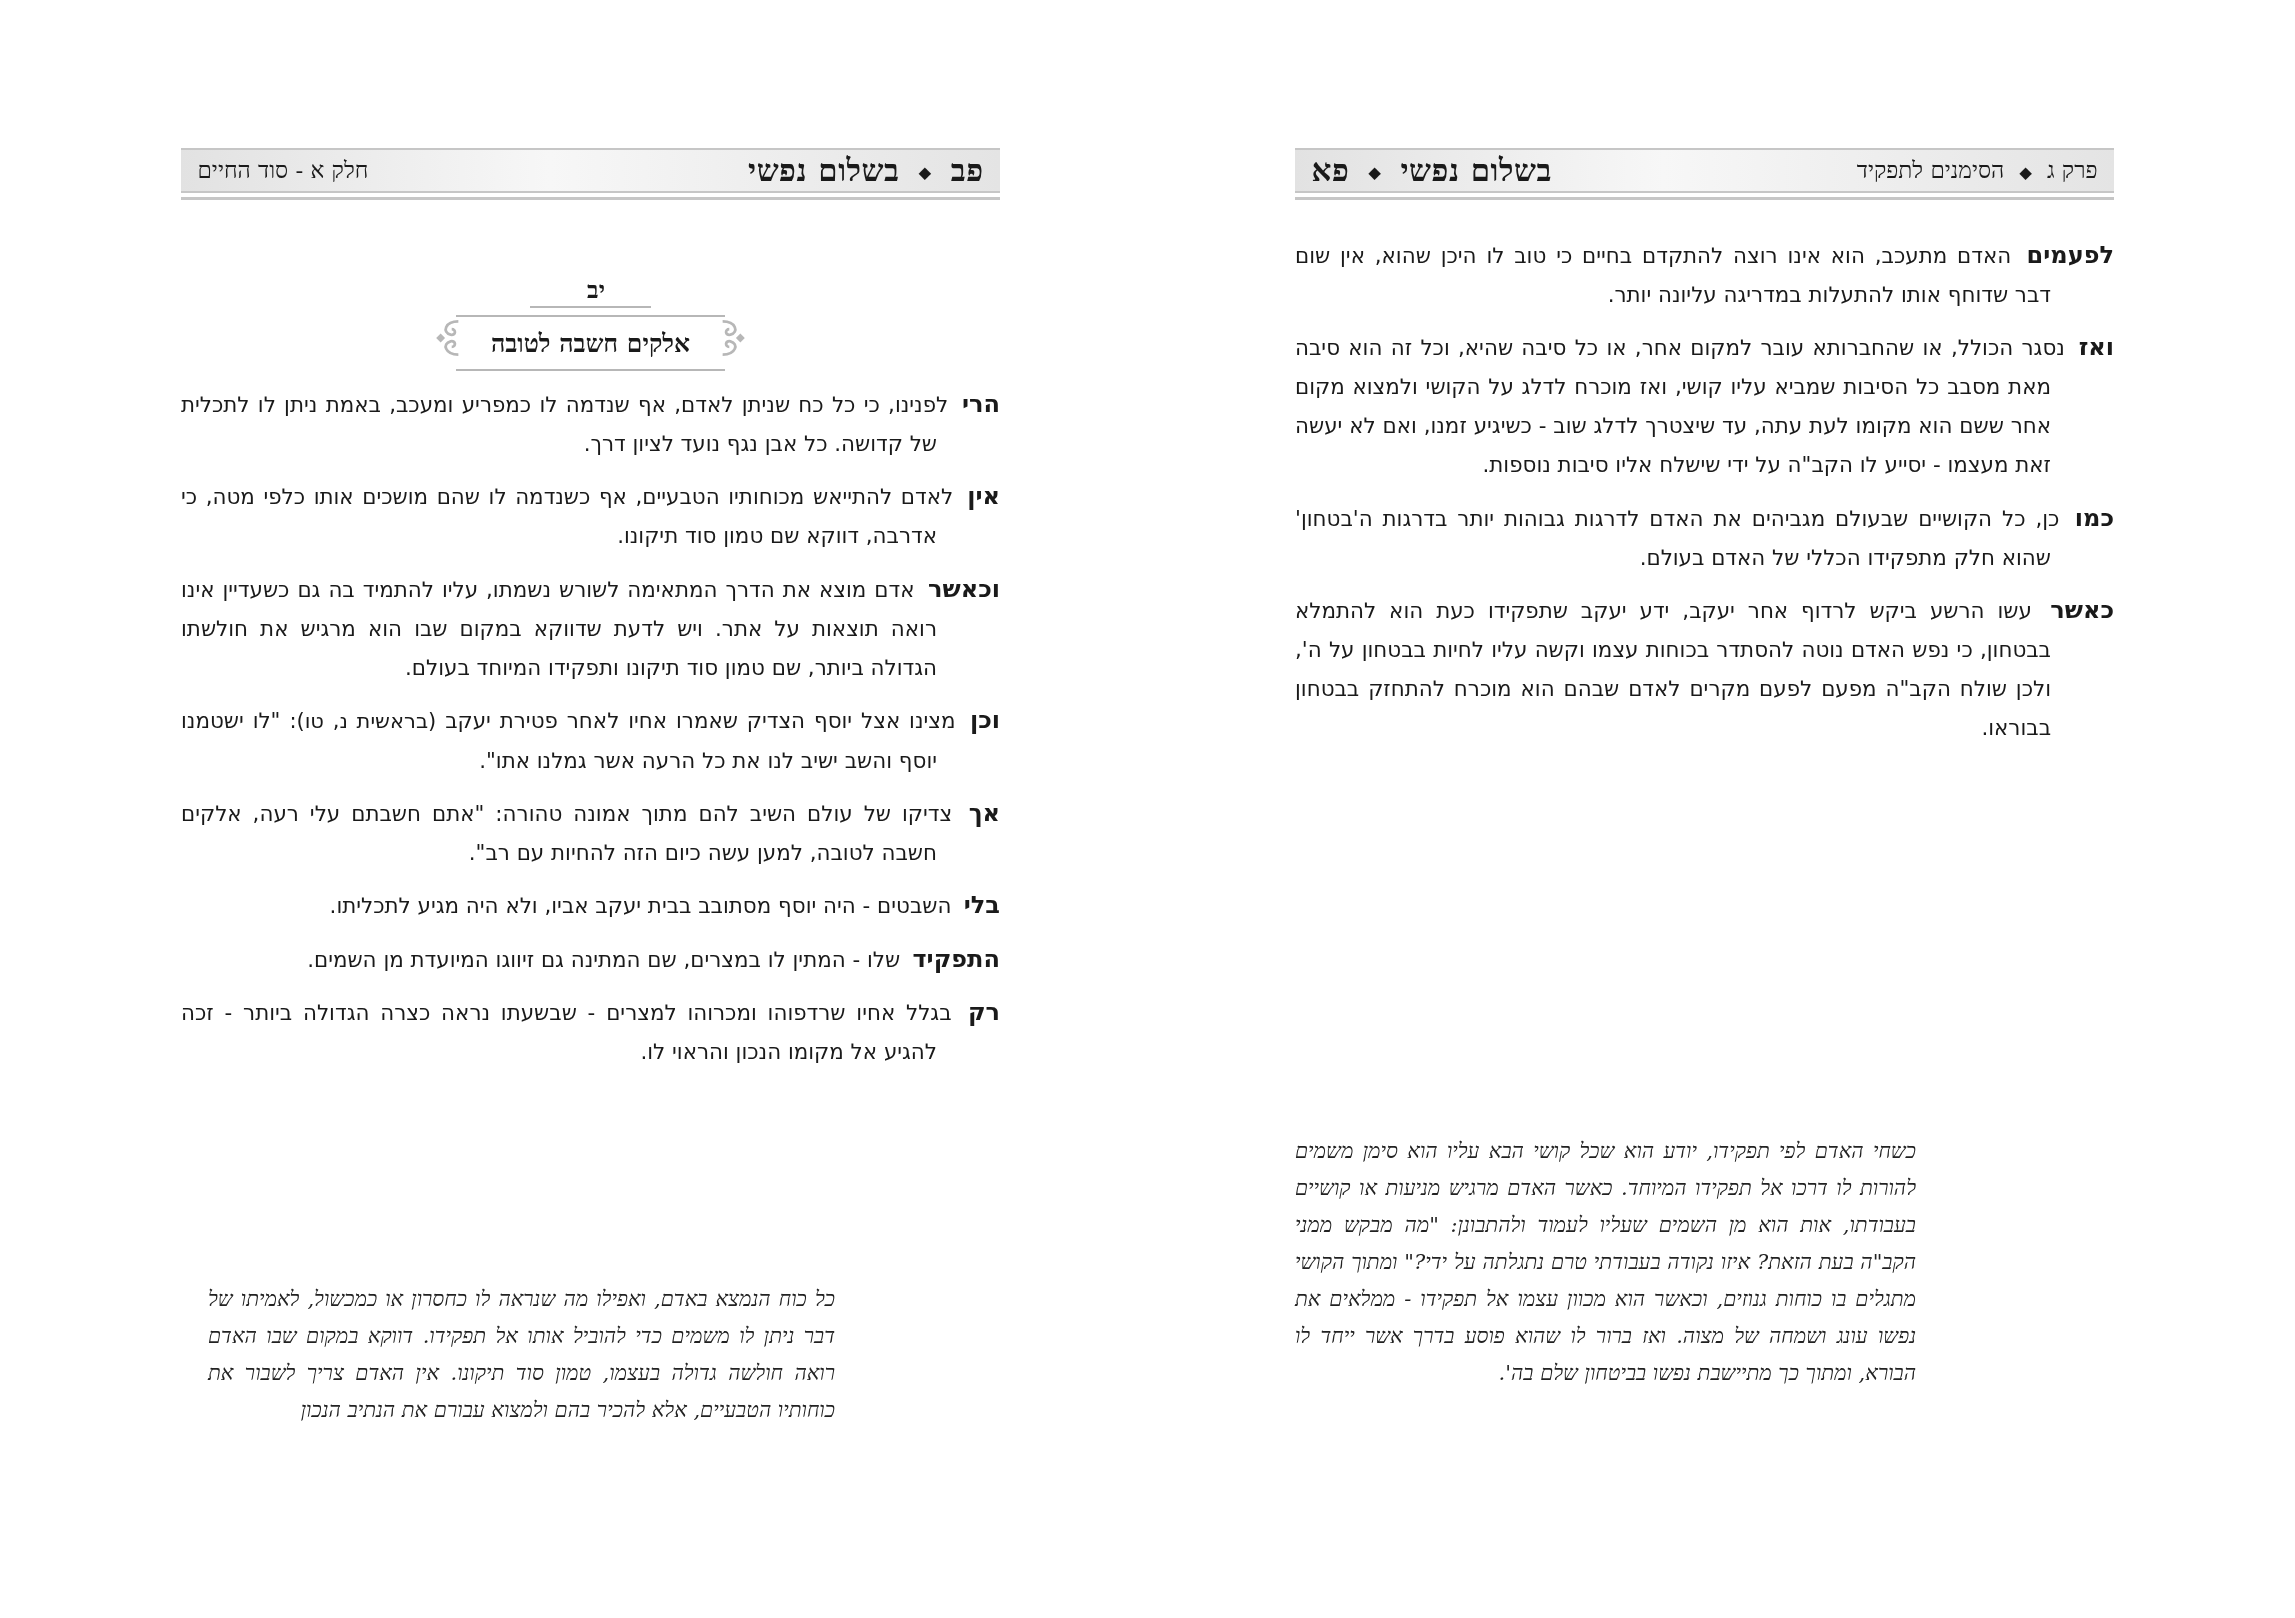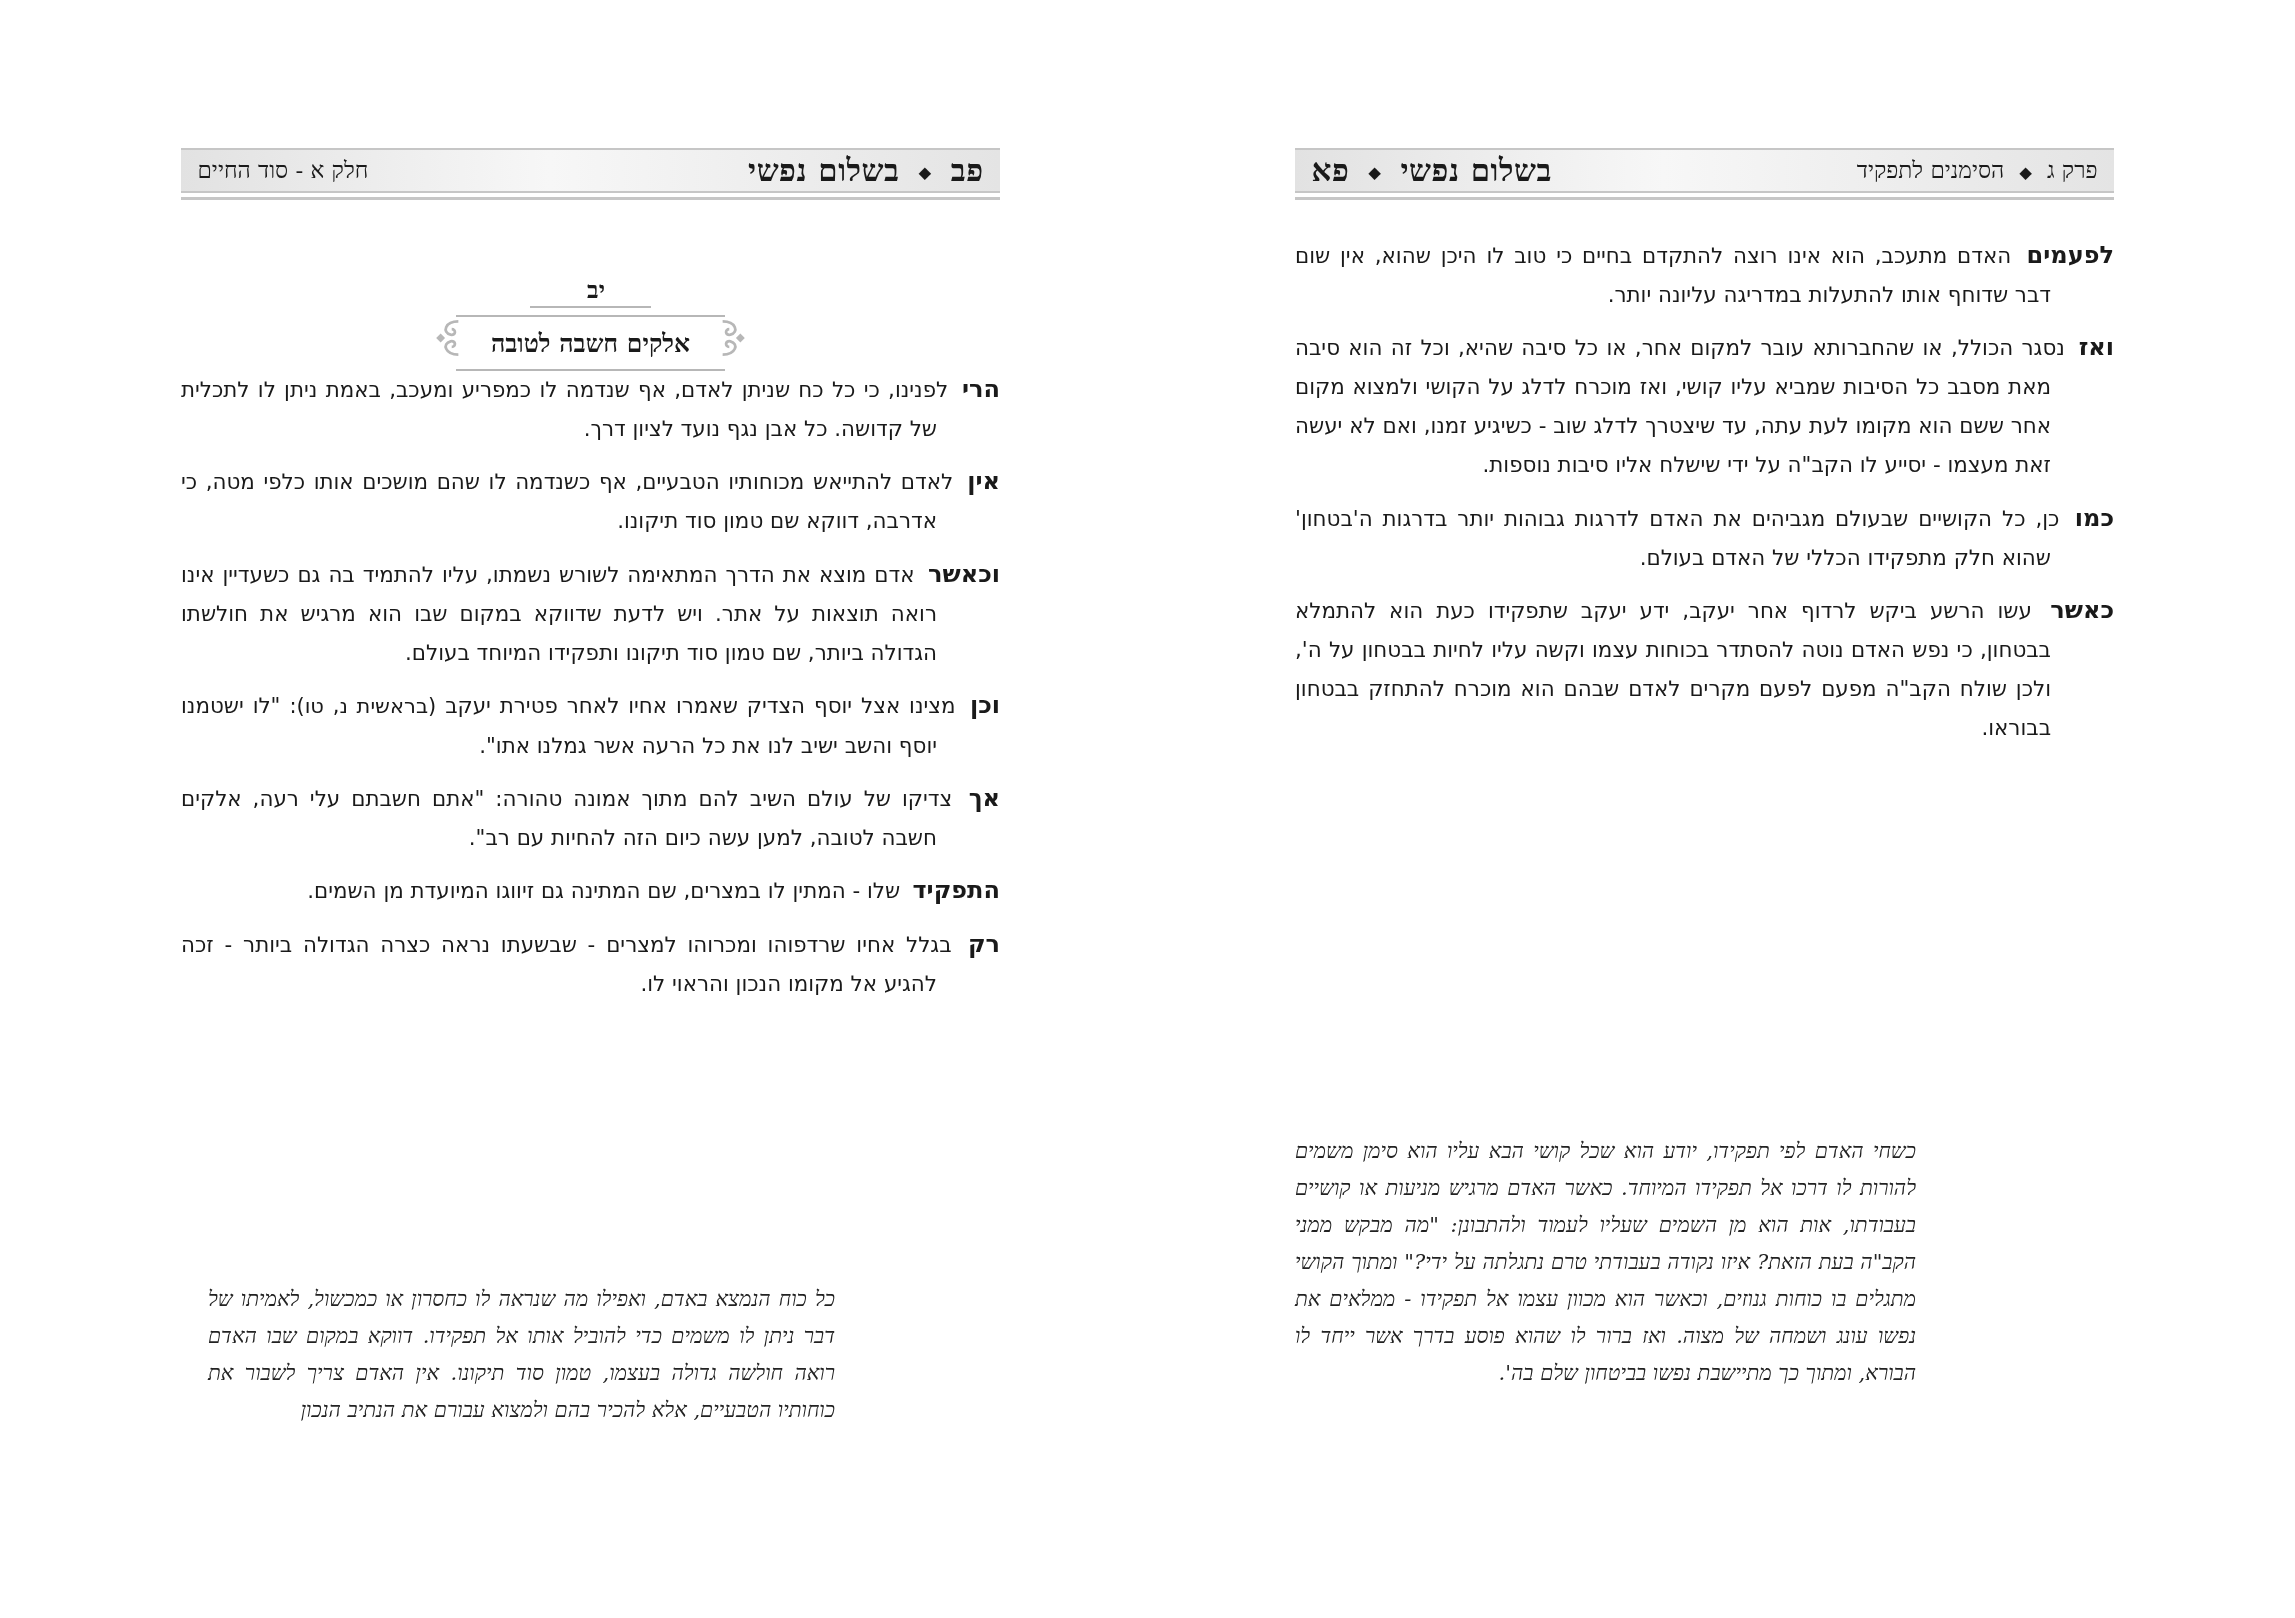--- a/index.html
+++ b/index.html
@@ -102,26 +102,27 @@
     </svg>
     <div class="chapter-frame">
       <span class="chapter-title">אלקים חשבה לטובה</span>
     </div>
     <svg class="flourish" style="right:0" viewBox="0 0 56 72">
       <path d="M12 6 C36 6 42 26 26 30 C16 32 16 20 24 20 M12 66 C36 66 42 46 26 42 C16 40 16 52 24 52" fill="none" stroke="#b7b7b7" stroke-width="5"></path>
       <path d="M52 36 L44 28 L36 36 L44 44 Z" fill="#b7b7b7"></path>
     </svg>
   </div>
 
-  <div class="body-text" style="top:370px;">
+  <div class="body-text" style="top:385px;">
     <p class="para"><span class="lead">הרי</span> <span>לפנינו, כי כל כח שניתן לאדם, אף שנדמה לו כמפריע ומעכב, באמת ניתן לו לתכלית של קדושה. כל אבן נגף נועד לציון דרך.</span></p>
     <p class="para"><span class="lead">אין</span> <span>לאדם להתייאש מכוחותיו הטבעיים, אף כשנדמה לו שהם מושכים אותו כלפי מטה, כי אדרבה, דווקא שם טמון סוד תיקונו.</span></p>
     <p class="para"><span class="lead">וכאשר</span> <span>אדם מוצא את הדרך המתאימה לשורש נשמתו, עליו להתמיד בה גם כשעדיין אינו רואה תוצאות על אתר. ויש לדעת שדווקא במקום שבו הוא מרגיש את חולשתו הגדולה ביותר, שם טמון סוד תיקונו ותפקידו המיוחד בעולם.</span></p>
     <p class="para"><span class="lead">וכן</span> <span>מצינו אצל יוסף הצדיק שאמרו אחיו לאחר פטירת יעקב</span> <span class="cite">(בראשית נ, טו):</span> <span>"לו ישטמנו יוסף והשב ישיב לנו את כל הרעה אשר גמלנו אתו".</span></p>
     <p class="para"><span class="lead">אך</span> <span>צדיקו של עולם השיב להם מתוך אמונה טהורה: "אתם חשבתם עלי רעה, אלקים חשבה לטובה, למען עשה כיום הזה להחיות עם רב".</span></p>
+    <p class="para"><span class="lead">בלי</span> <span>השבטים - היה יוסף מסתובב בבית יעקב אביו, ולא היה מגיע לתכליתו.</span></p>
     <p class="para"><span class="lead">התפקיד</span> <span>שלו - המתין לו במצרים, שם המתינה גם זיווגו המיועדת מן השמים.</span></p>
     <p class="para"><span class="lead">רק</span> <span>בגלל אחיו שרדפוהו ומכרוהו למצרים - שבשעתו נראה כצרה הגדולה ביותר - זכה להגיע אל מקומו הנכון והראוי לו.</span></p>
   </div>
 
   <div class="italic-block" style="top:1281px; left:0; width:627px;margin-left:27px;">כל כוח הנמצא באדם, ואפילו מה שנראה לו כחסרון או כמכשול, לאמיתו של דבר ניתן לו משמים כדי להוביל אותו אל תפקידו. דווקא במקום שבו האדם רואה חולשה גדולה בעצמו, טמון סוד תיקונו. אין האדם צריך לשבור את כוחותיו הטבעיים, אלא להכיר בהם ולמצוא עבורם את הנתיב הנכון</div>
 </div>
 
 <div class="page page-right">
 
   <div class="running-header">

